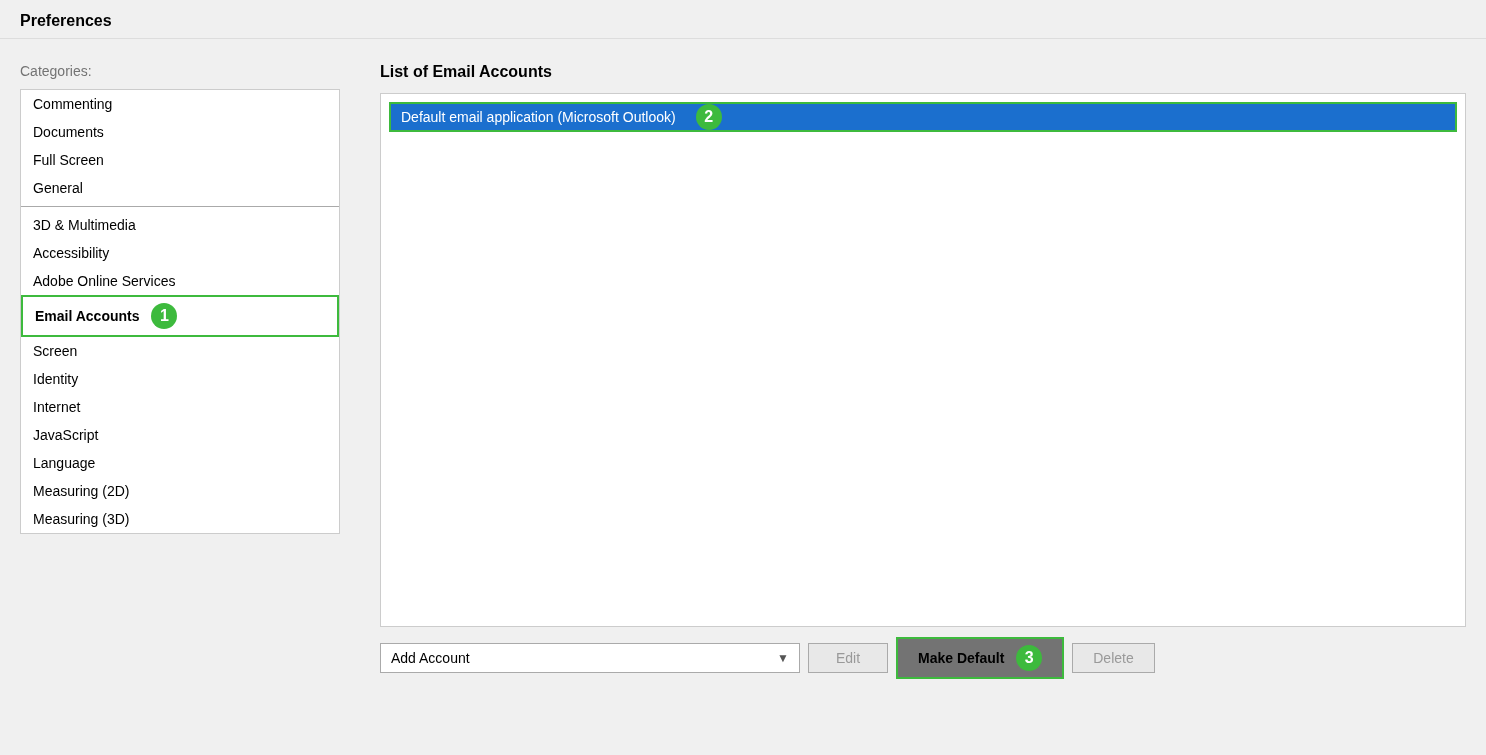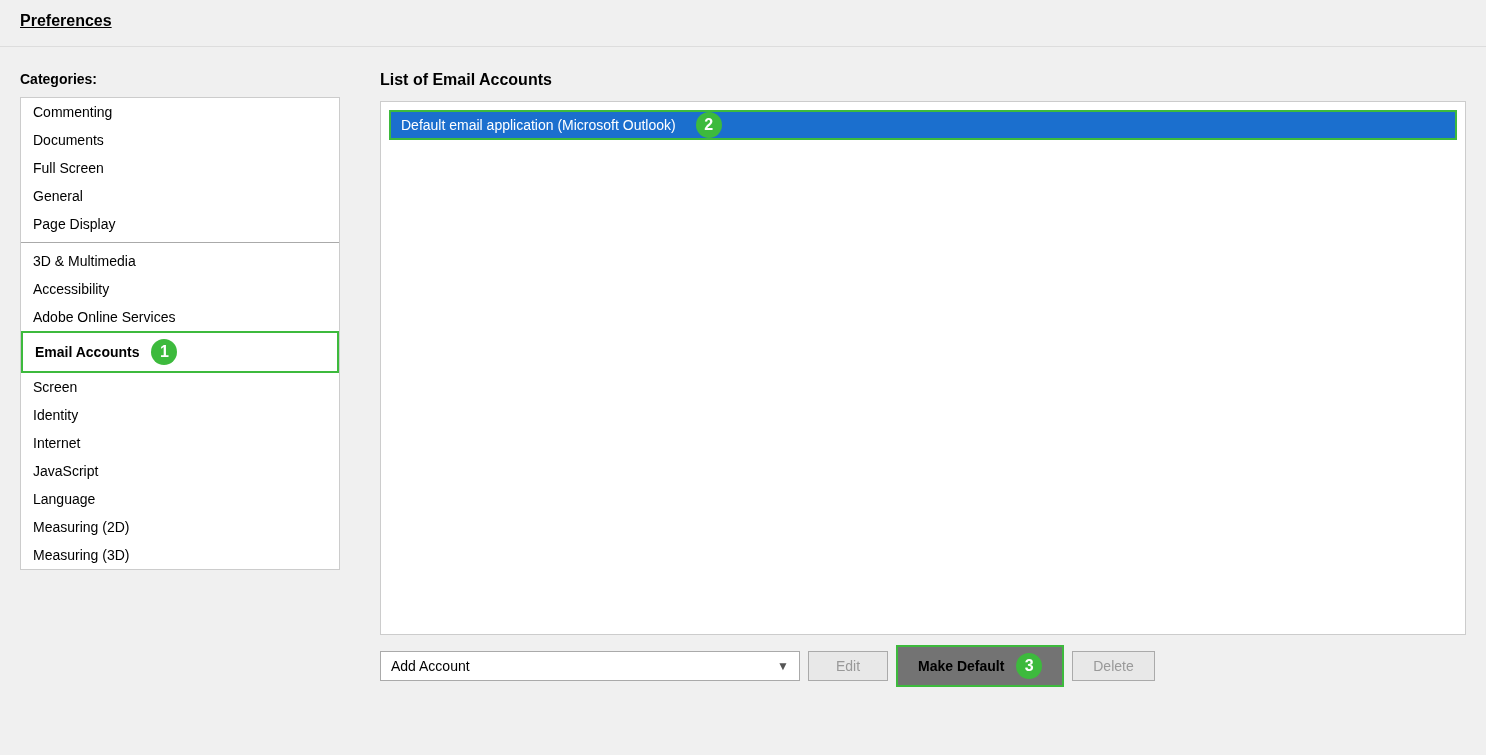--- a/index.html
+++ b/index.html
@@ -7,46 +7,45 @@
       font-family: 'Segoe UI', Arial, sans-serif;
       font-size: 14px;
       background: #f0f0f0;
       color: #000;
       width: 1486px;
       min-height: 755px;
     }
 
     .title-bar {
       background: #f0f0f0;
-      padding: 12px 20px 16px 20px;
+      padding: 12px 20px 8px 20px;
       font-size: 16px;
       font-weight: 600;
       border-bottom: 1px solid #ddd;
-      text-decoration: underline;
     }
 
     .top-area {
       display: flex;
       flex: 1;
       overflow: hidden;
     }
 
     
     .sidebar {
       width: 360px;
       background: #f0f0f0;
       padding: 16px 0 16px 20px;
       flex-shrink: 0;
     }
 
     .sidebar-label {
       font-size: 14px;
-      font-weight: 700;
+      font-weight: 400;
       margin-bottom: 10px;
-      color: #000000;
+      color: #737373;
     }
 
     .sidebar-list {
       background: #fff;
       border: 1px solid #ccc;
       width: 320px;
       overflow-y: auto;
     }
 
     .sidebar-item {
@@ -210,21 +209,20 @@
   <div class="top-area" style="display:flex; padding-top:8px; padding-bottom:0; height:660px;">
 
     <div class="sidebar">
       <div class="sidebar-label">Categories:</div>
       <div class="sidebar-list">
 
         <div class="sidebar-item">Commenting</div>
         <div class="sidebar-item">Documents</div>
         <div class="sidebar-item">Full Screen</div>
         <div class="sidebar-item">General</div>
-        <div class="sidebar-item">Page Display</div>
 
         <hr class="sidebar-divider">
 
         <div class="sidebar-item">3D &amp; Multimedia</div>
         <div class="sidebar-item">Accessibility</div>
         <div class="sidebar-item">Adobe Online Services</div>
         <div class="sidebar-item selected-green">
           <span>Email Accounts</span>
           <span class="badge">1</span>
         </div>

